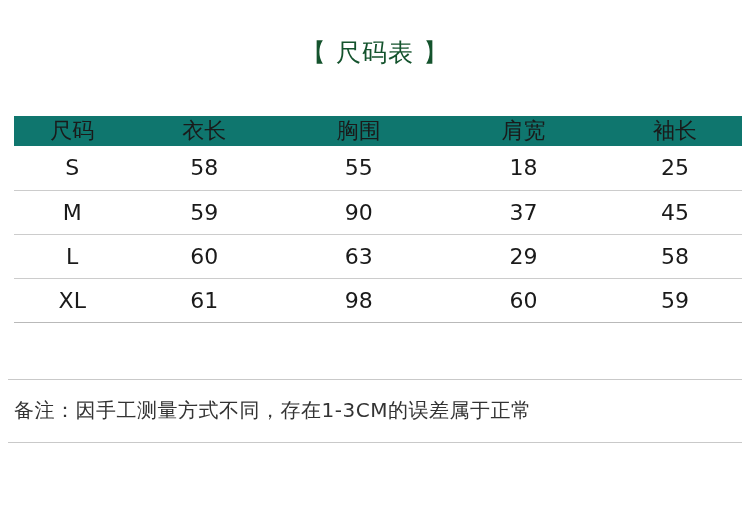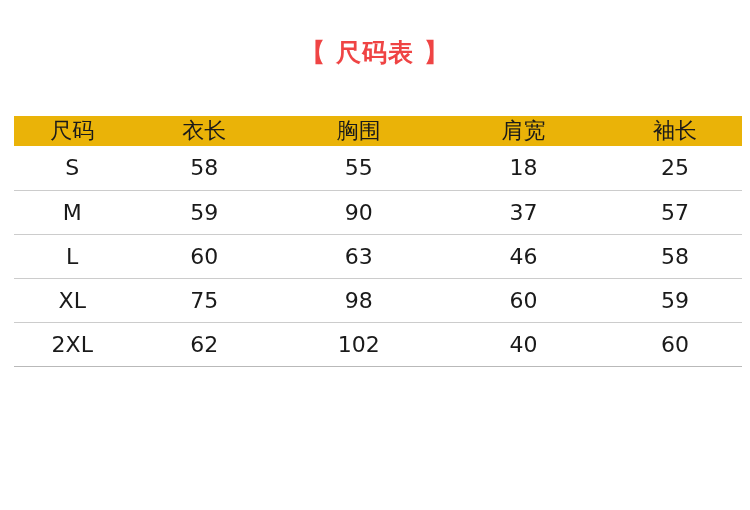--- a/index.html
+++ b/index.html
@@ -9,40 +9,40 @@
     font-family:"DejaVu Sans","Liberation Sans",sans-serif;
     color:#1a1a1a;
     overflow:hidden;
   }
   .page { width:750px; height:510px; position:relative; }
 
   .title {
     padding-top:36px;
     text-align:center;
     font-size:25px;
-    font-weight:700;
-    color:#ef4444;
+    font-weight:400;
+    color:#14532d;
     letter-spacing:1px;
   }
 
   table.size-table {
     width:728px;
     margin:47px 8px 0 14px;
     border-collapse:collapse;
     table-layout:fixed;
   }
   col.c1 { width:16%; }
   col.c2 { width:20.3%; }
   col.c3 { width:22.1%; }
   col.c4 { width:23.2%; }
   col.c5 { width:18.4%; }
 
   table.size-table th {
     height:28px;
-    background:#eab308;
+    background:#0f766e;
     font-weight:normal;
     font-size:22px;
     text-align:center;
     vertical-align:middle;
     color:#1a1a1a;
     margin-left:48px;
   }
   table.size-table td {
     height:44px;
     font-size:22px;
@@ -100,40 +100,36 @@
         <td>58</td>
         <td>55</td>
         <td>18</td>
         <td>25</td>
       </tr>
       <tr>
         <td>M</td>
         <td>59</td>
         <td>90</td>
         <td>37</td>
-        <td>57</td>
+        <td>45</td>
       </tr>
       <tr>
         <td>L</td>
         <td>60</td>
         <td>63</td>
-        <td>46</td>
+        <td>29</td>
         <td>58</td>
       </tr>
       <tr>
         <td>XL</td>
-        <td>75</td>
+        <td>61</td>
         <td>98</td>
         <td>60</td>
         <td>59</td>
       </tr>
-      <tr>
-        <td>2XL</td>
-        <td>62</td>
-        <td>102</td>
-        <td>40</td>
-        <td>60</td>
-      </tr>
     </tbody>
   </table>
 
+  <div class="note-section">
+    <div class="note-text">备注：因手工测量方式不同，存在1-3CM的误差属于正常</div>
+  </div>
 
 </div>
 
 </body></html>

